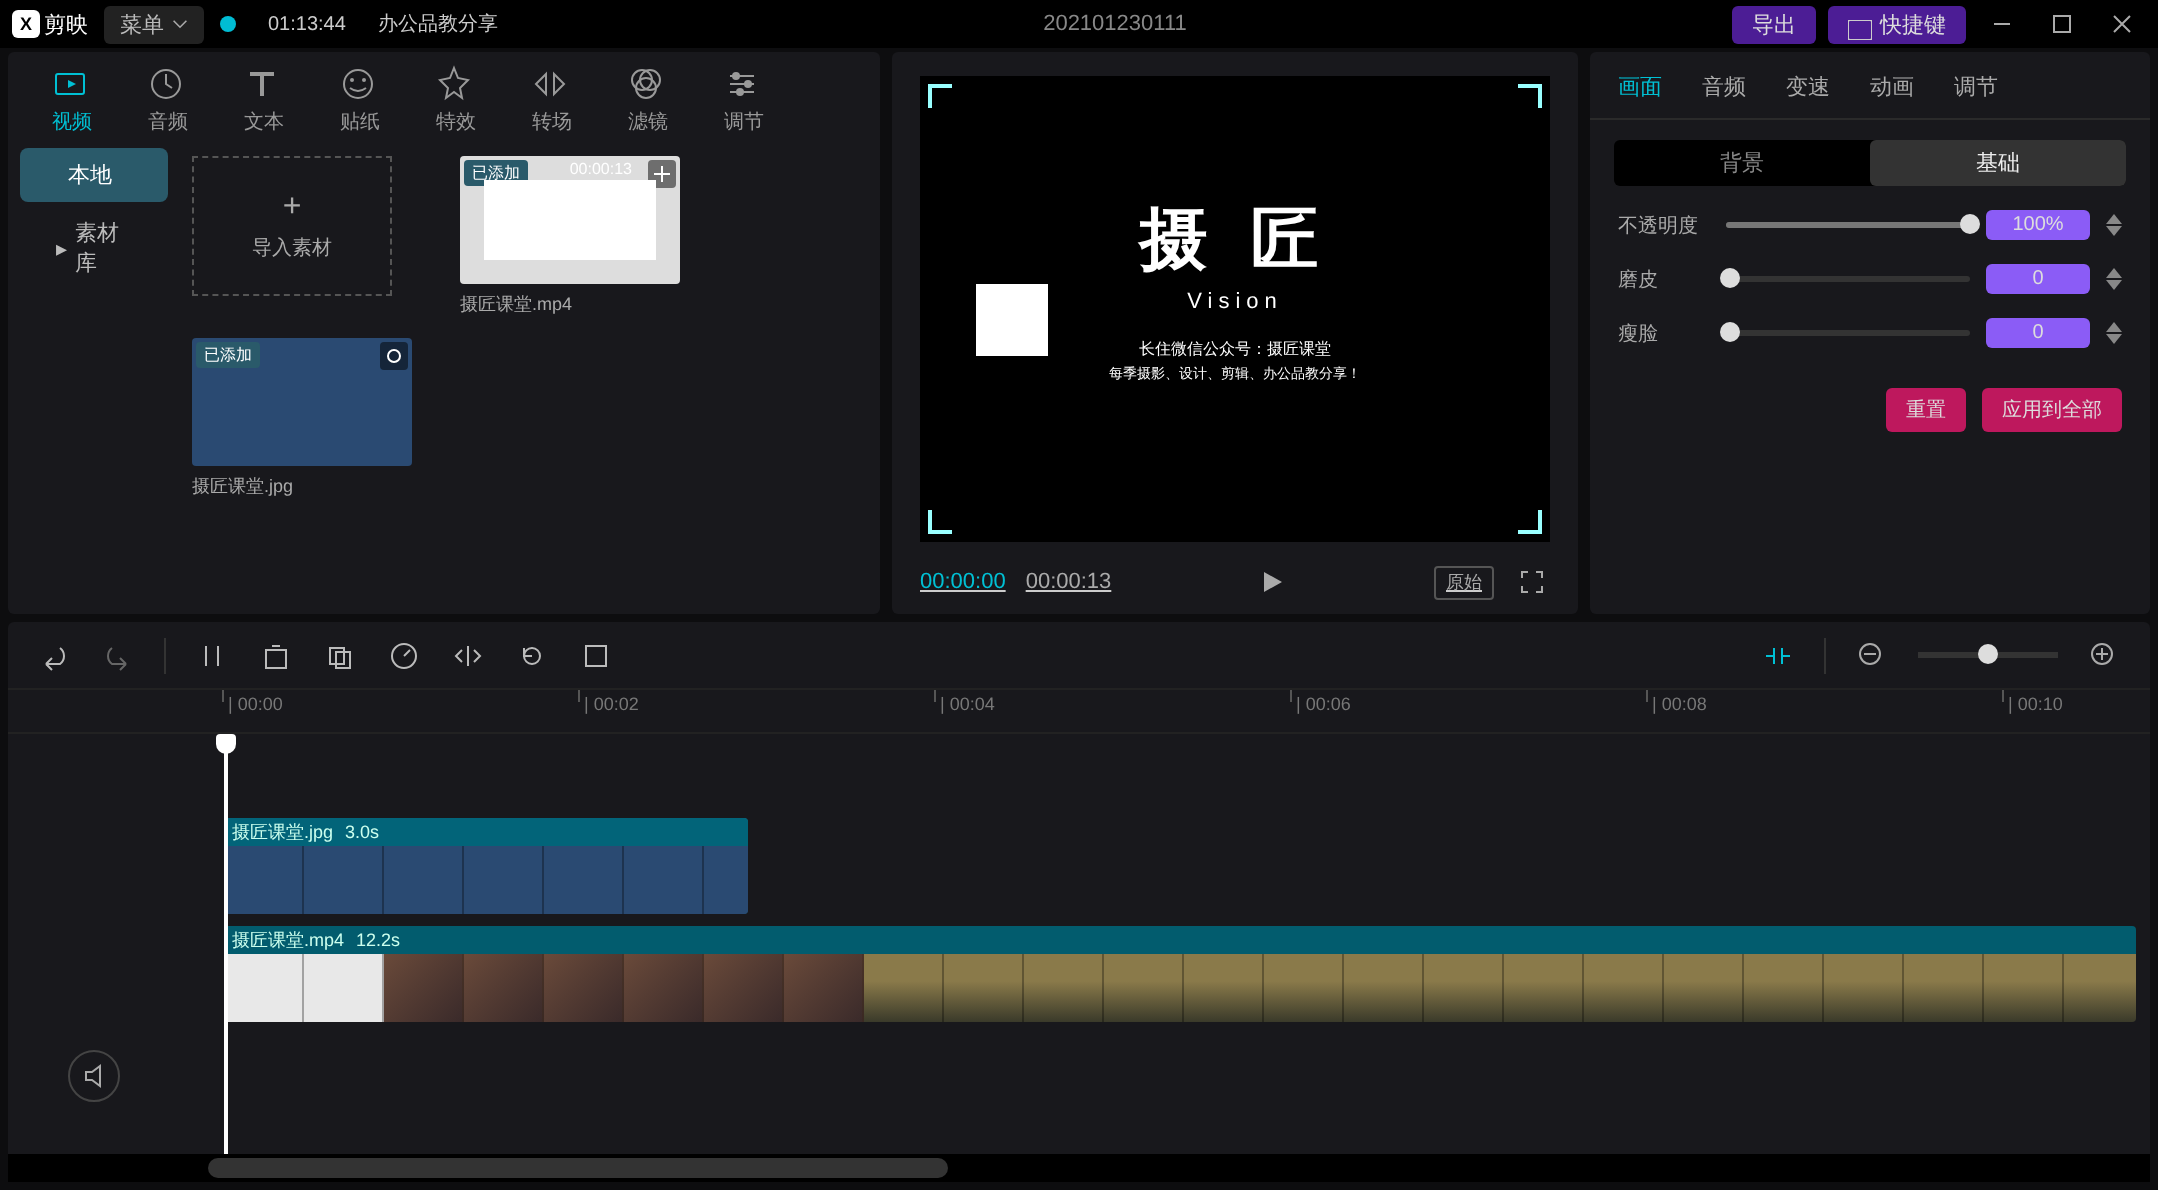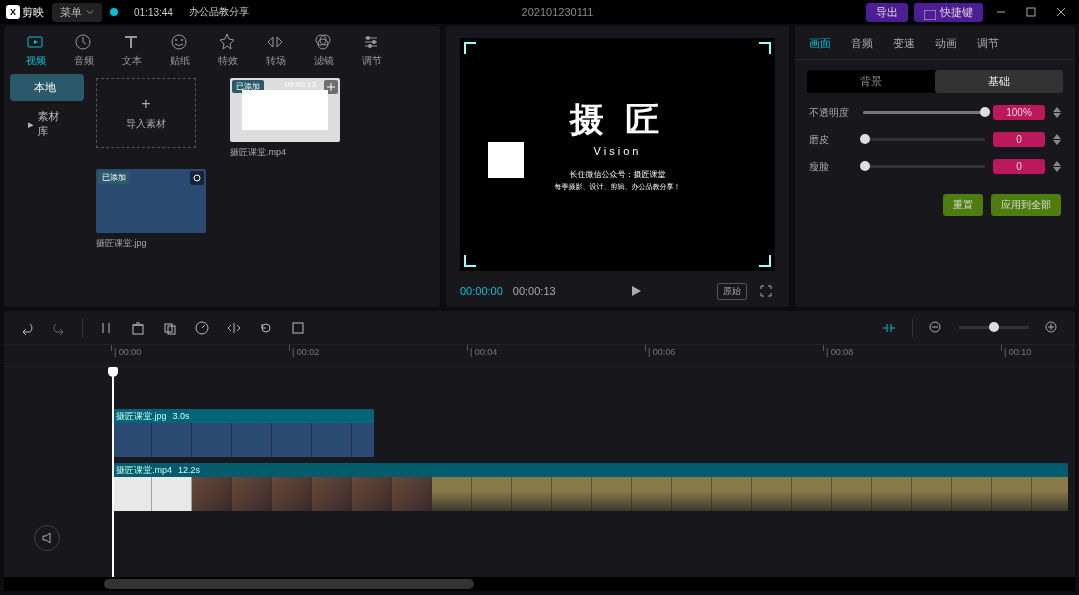--- a/index.html
+++ b/index.html
@@ -52,43 +52,43 @@
 
 .preview-canvas { flex:1; margin:12px 14px 8px; background:#000000; position:relative; display:flex; flex-direction:column; align-items:center; justify-content:center; color:#fff; }
 .preview-canvas .qr { width:36px; height:36px; background:#fff; position:absolute; left:28px; top:104px; }
 .preview-canvas .bigtext { font-size:34px; font-weight:bold; letter-spacing:6px; margin-top:-20px; display:flex; align-items:baseline; }
 .preview-canvas .vis { font-size:11px; letter-spacing:3px; margin-top:2px; }
 .preview-canvas .small1 { font-size:8px; margin-top:12px; }
 .preview-canvas .small2 { font-size:7px; margin-top:2px; }
 .corner { position:absolute; width:12px; height:12px; border:2px solid #9ff; }
 .c-tl{top:4px;left:4px;border-right:none;border-bottom:none;} .c-tr{top:4px;right:4px;border-left:none;border-bottom:none;}
 .c-bl{bottom:4px;left:4px;border-right:none;border-top:none;} .c-br{bottom:4px;right:4px;border-left:none;border-top:none;}
-.preview-ctrl { height:28px; display:flex; align-items:center; padding:0 14px 4px; gap:10px; }
+.preview-ctrl { height:28px; display:flex; align-items:center; padding:0 14px 4px; gap:10px;text-decoration:underline; }
 .tc1{color:#00c0d4;} .tc2{color:#aaa;}
 .preview-ctrl .spacer{flex:1;}
 .pc-btn{color:#aaa; padding:2px;}
 .tag{border:1px solid #555; color:#aaa; font-size:9px; padding:1px 5px; border-radius:2px;}
 
 
 .props-tabs { display:flex; padding:6px 8px 4px; gap:8px; border-bottom:1px solid #2a2a2a; }
 .ptab { color:#aaa; padding:4px 6px; }
 .ptab.active { color:#00c0d4; }
 .props-sub { display:flex; margin:10px 12px 6px; background:#000; border-radius:3px; }
 .psub { flex:1; text-align:center; padding:4px; color:#888; }
 .psub.active { background:#333; color:#eee; border-radius:3px; }
 .prop-row { display:flex; align-items:center; padding:6px 14px; gap:8px; }
 .prop-lbl { width:46px; color:#aaa; font-size:10px; }
 .slider { flex:1; height:3px; background:#333; position:relative; border-radius:2px; }
 .slider-fill { position:absolute; left:0; top:0; bottom:0; background:#777; border-radius:2px; }
 .slider-thumb { position:absolute; top:-4px; width:10px; height:10px; border-radius:50%; background:#ddd; }
-.val-box { width:52px; background:#be185d; color:#ddd; text-align:center; padding:2px 0; border-radius:3px; display:flex; align-items:center; justify-content:center; gap:2px; font-size:10px; }
+.val-box { width:52px; background:#8b5cf6; color:#ddd; text-align:center; padding:2px 0; border-radius:3px; display:flex; align-items:center; justify-content:center; gap:2px; font-size:10px; }
 .spin { display:flex; flex-direction:column; gap:1px; color:#888; }
 .spin svg{width:8px;height:5px;}
 .props-foot { display:flex; justify-content:flex-end; gap:8px; padding:10px 14px; margin-top:4px; }
-.btn-sm { background:#4d7c0f; color:#ddd; padding:4px 10px; border-radius:3px; font-size:10px; }
+.btn-sm { background:#be185d; color:#ddd; padding:4px 10px; border-radius:3px; font-size:10px; }
 
 
 .timeline { height:280px; background:#18181c; margin:0 4px 4px; border-radius:3px; display:flex; flex-direction:column;text-decoration:underline; }
 .tl-tools { height:34px; display:flex; align-items:center; padding:0 14px; gap:14px; border-bottom:1px solid #222; }
 .tl-tools .tool { color:#bbb; width:18px; height:18px; display:flex; align-items:center; justify-content:center; }
 .tl-tools .divider { width:1px; height:18px; background:#333; }
 .tl-tools .spacer { flex:1; }
 .tl-ruler { height:22px; position:relative; border-bottom:1px solid #222; }
 .ruler-mark { position:absolute; top:2px; color:#777; font-size:9px; }
 .ruler-mark::before { content:""; position:absolute; left:-3px; top:-2px; width:1px; height:6px; background:#555; }

